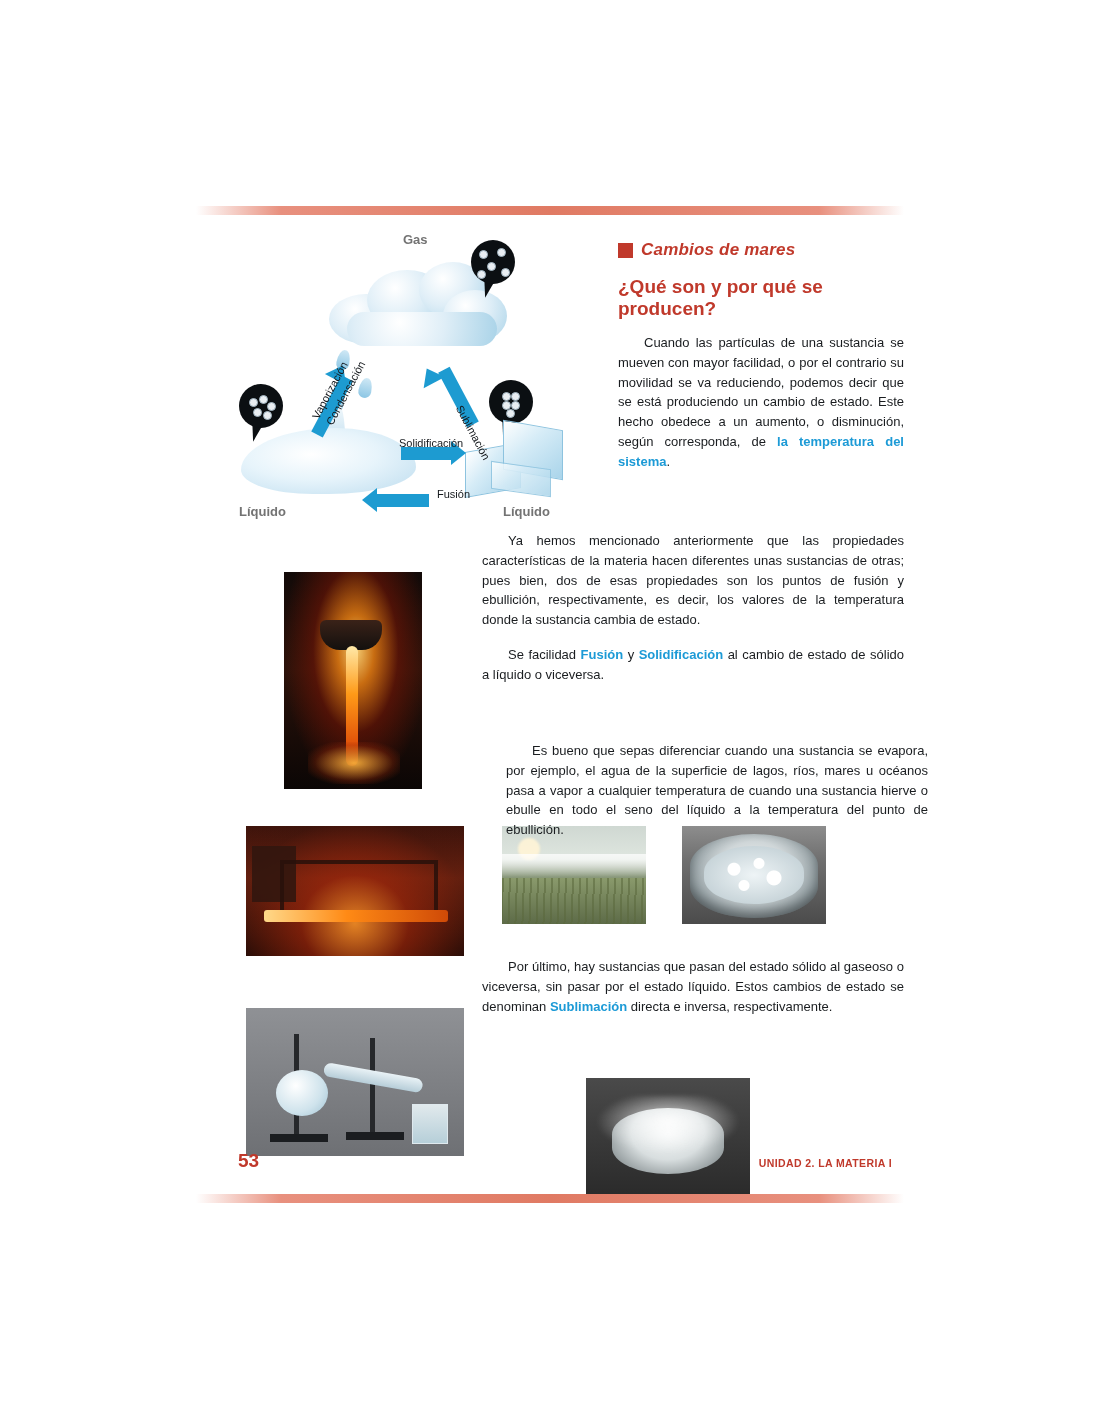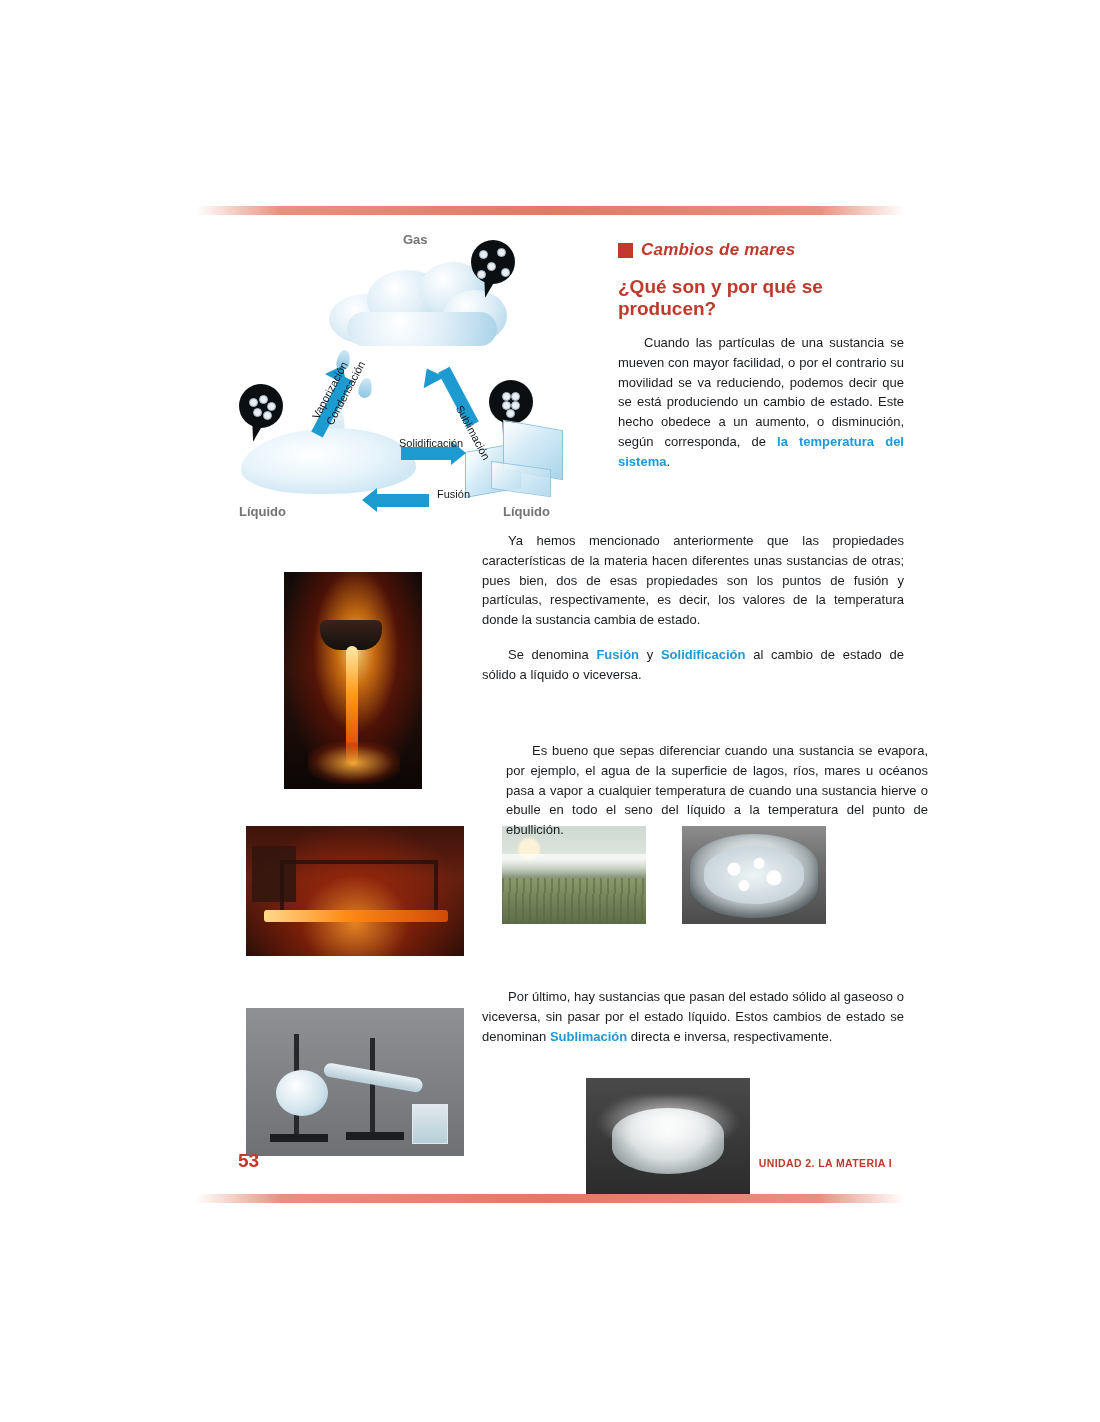--- a/index.html
+++ b/index.html
@@ -574,30 +574,30 @@
       </div>
 
       <div class="sub-q">¿Qué son y por qué se producen?</div>
 
       <p class="body-text indent">
         <span>Cuando las partículas de una sustancia se mueven con mayor facilidad, o por el contrario su movilidad se va reduciendo, podemos decir que se está produciendo un cambio de estado. Este hecho obedece a un aumento, o disminución, según corresponda, de </span><span class="hl">la temperatura del sistema</span><span>.</span>
       </p>
 
     </div>
 
-    <p class="wide-text indent" style="top:286px;">Ya hemos mencionado anteriormente que las propiedades características de la materia hacen diferentes unas sustancias de otras; pues bien, dos de esas propiedades son los puntos de fusión y partículas, respectivamente, es decir, los valores de la temperatura donde la sustancia cambia de estado.</p>
+    <p class="wide-text indent" style="top:286px;">Ya hemos mencionado anteriormente que las propiedades características de la materia hacen diferentes unas sustancias de otras; pues bien, dos de esas propiedades son los puntos de fusión y ebullición, respectivamente, es decir, los valores de la temperatura donde la sustancia cambia de estado.</p>
 
     <p class="wide-text indent" style="top:400px;">
-      <span>Se denomina </span><span class="hl">Fusión</span><span> y </span><span class="hl">Solidificación</span><span> al cambio de estado de sólido a líquido o viceversa.</span>
+      <span>Se facilidad </span><span class="hl">Fusión</span><span> y </span><span class="hl">Solidificación</span><span> al cambio de estado de sólido a líquido o viceversa.</span>
     </p>
 
 
     <p class="wide-text indent" style="top:496px;margin-left:24px;">Es bueno que sepas diferenciar cuando una sustancia se evapora, por ejemplo, el agua de la superficie de lagos, ríos, mares u océanos pasa a vapor a cualquier temperatura de cuando una sustancia hierve o ebulle en todo el seno del líquido a la temperatura del punto de ebullición.</p>
 
-    <p class="wide-text indent" style="top:742px;">
+    <p class="wide-text indent" style="top:712px;">
       <span>Por último, hay sustancias que pasan del estado sólido al gaseoso o viceversa, sin pasar por el estado líquido. Estos cambios de estado se denominan </span><span class="hl">Sublimación</span><span> directa e inversa, respectivamente.</span>
     </p>
 
   </div>
 
   <div class="folio">53</div>
   <div class="footer-unit">UNIDAD 2. LA MATERIA I</div>
 
 </div>
 

